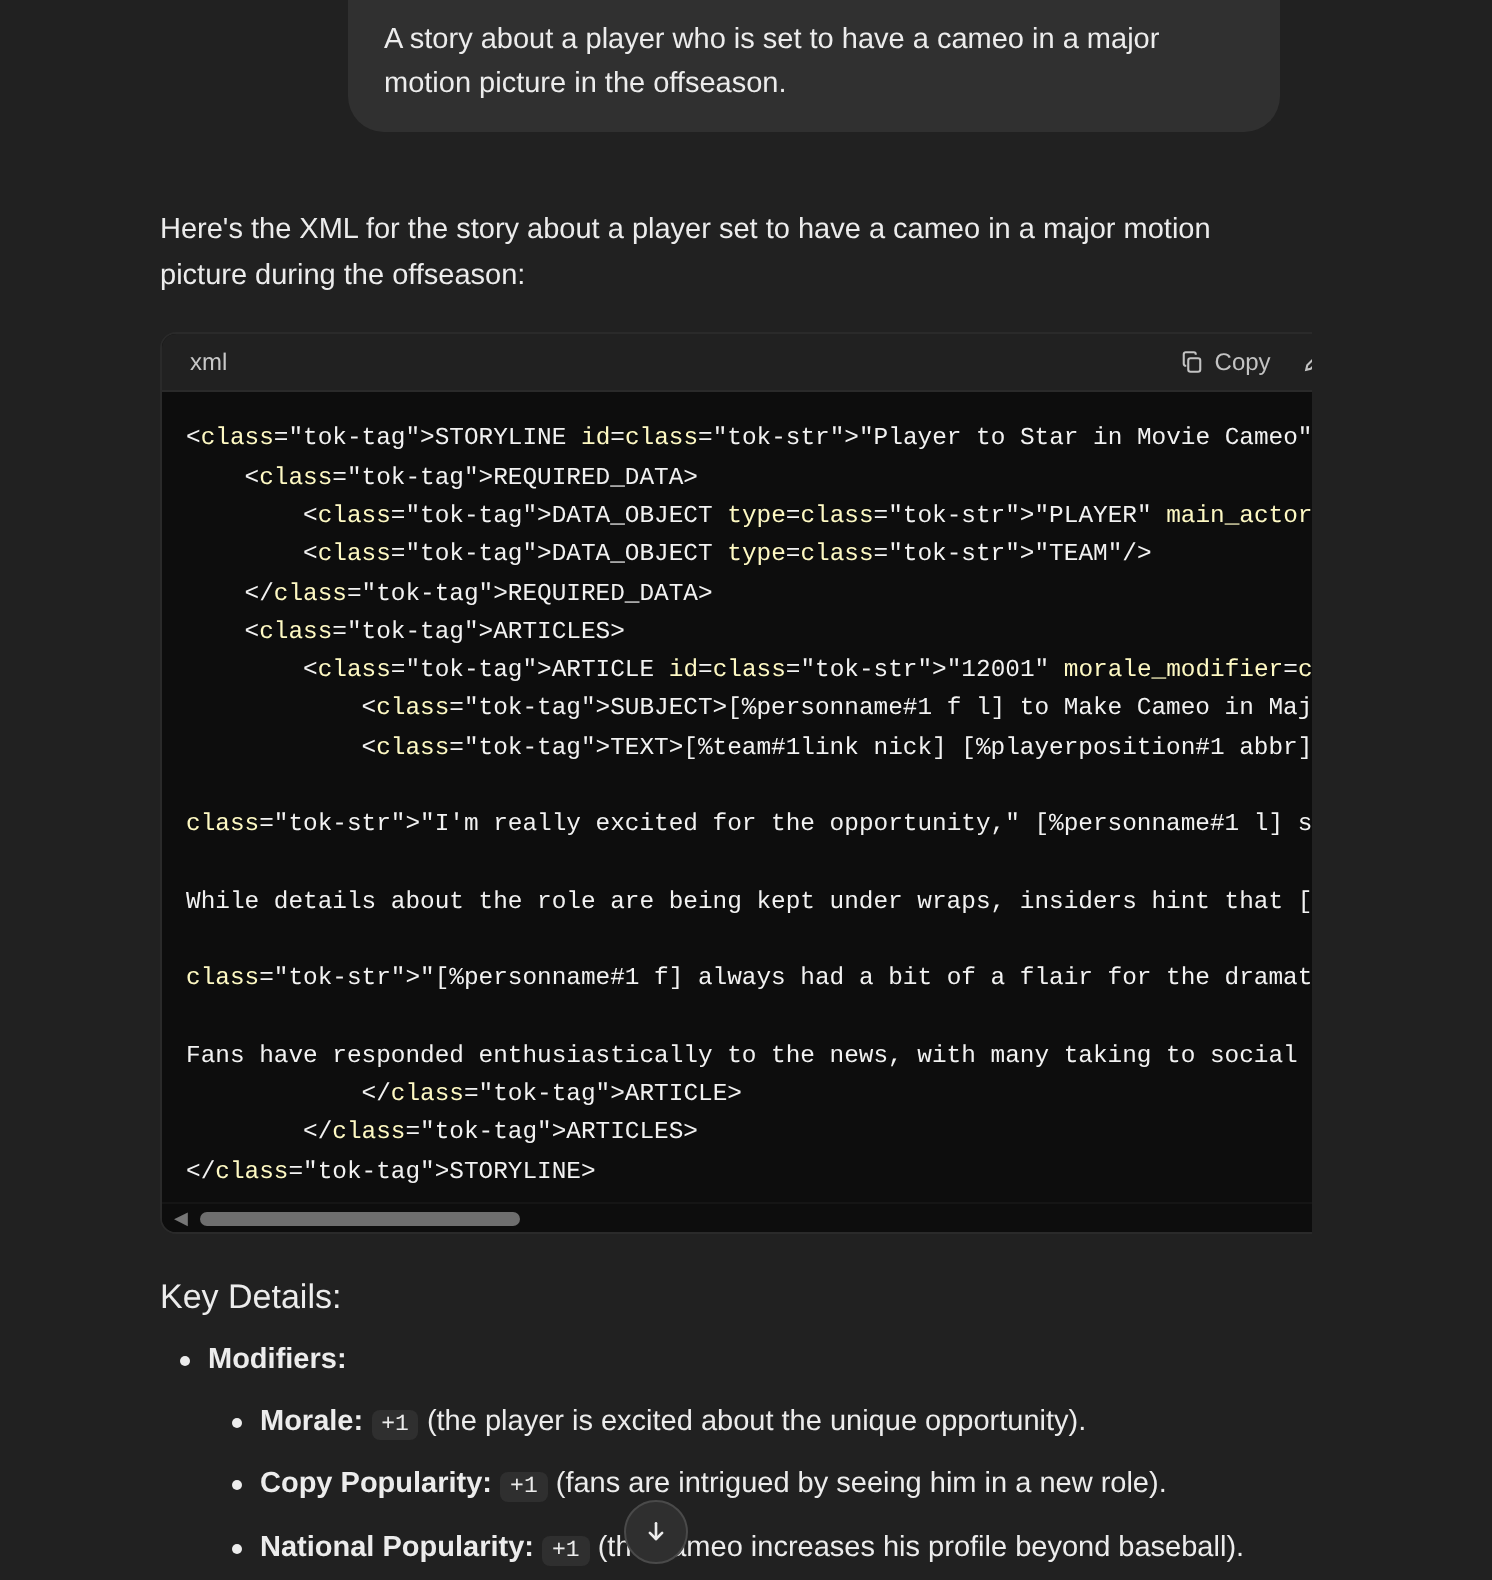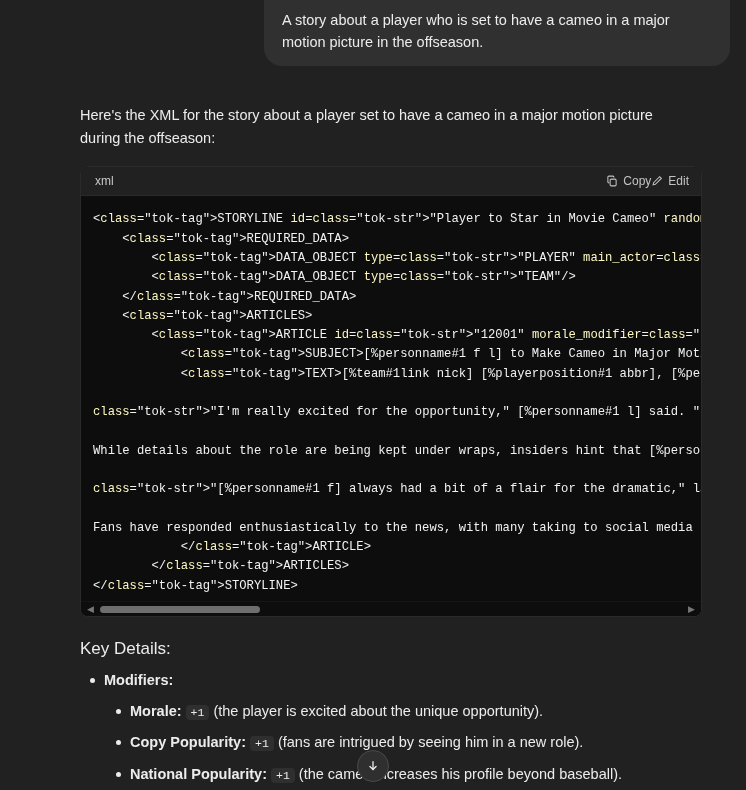--- a/index.html
+++ b/index.html
@@ -10,21 +10,21 @@
     height: 790px;
     overflow: hidden;
   }
   body {
     font-family: "Liberation Sans", sans-serif;
     color: #ececec;
     font-size: 14px;
   }
   .page {
     position: relative;
-    width: 746px;
+    width: 656px;
     height: 790px;
     overflow: hidden;
   }
 
   
   .user-row {
     display: flex;
     justify-content: flex-end;
     padding: 0 16px;
   }
@@ -73,20 +73,21 @@
     color: #b4b4b4;
     border-bottom: 1px solid #2a2a2a;
   }
   .code-header .lang {
     font-family: "Liberation Sans", sans-serif;
     font-size: 12px;
     color: #c8c8c8;
   }
   .code-actions {
     display: flex;
+    gap: 16px;
     align-items: center;
   }
   .code-action {
     display: flex;
     align-items: center;
     gap: 5px;
     color: #c3c3c3;
     font-size: 12px;
     cursor: pointer;
   }

